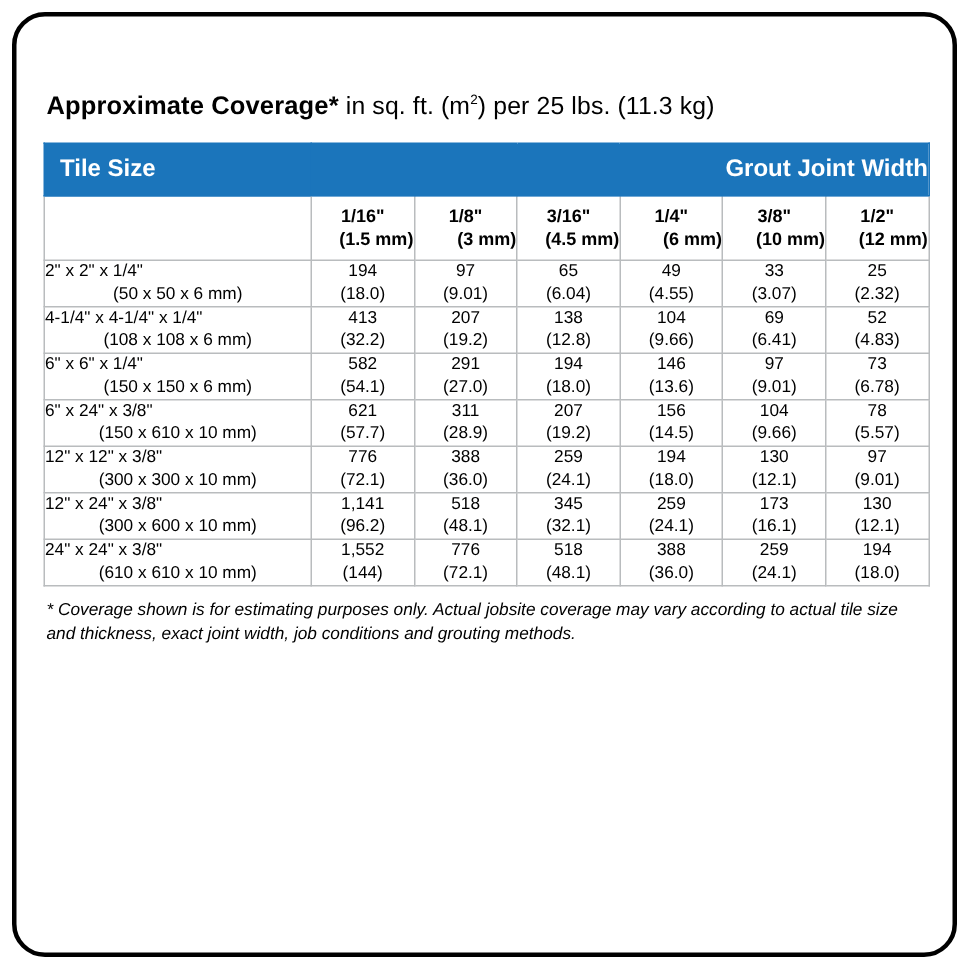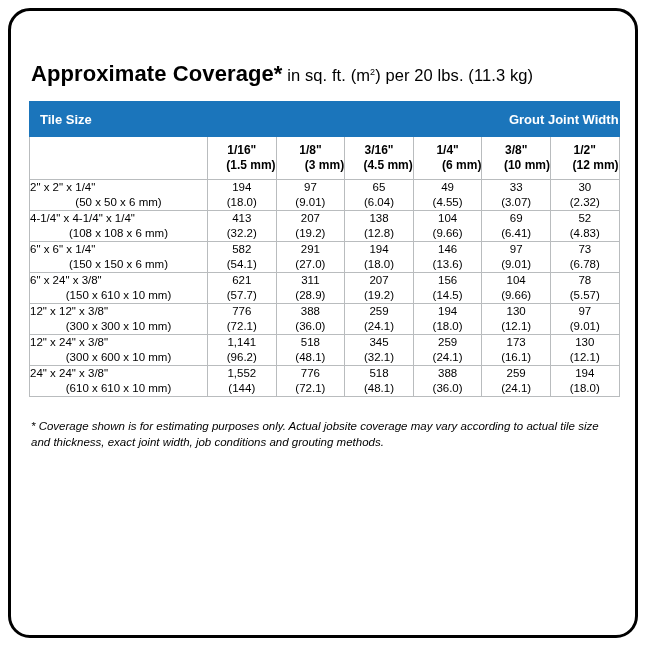--- a/index.html
+++ b/index.html
@@ -32,21 +32,21 @@
   }
   .title {
     font-size: 16.5px;
     color: #000000;
     margin: 0 0 14px 2px;
     font-weight: normal;
     letter-spacing: 0.1px;
   }
   .title b {
     font-weight: bold;
-    font-size: 22px;
+    font-size: 17px;
   }
   sup {
     font-size: 9px;
     vertical-align: super;
   }
   table.cov {
     border-collapse: collapse;
     width: 590px;
     table-layout: fixed;
     font-size: 11.5px;
@@ -54,21 +54,21 @@
   }
   table.cov td, table.cov th {
     border: 1px solid #b9bcbe;
     padding: 0;
     vertical-align: middle;
   }
   .hdr-blue {
     background: #1b75bb;
     color: #ffffff;
     font-weight: bold;
-    font-size: 13px;
+    font-size: 16px;
     height: 34px;
     border: 1px solid #1b75bb !important;
   }
   .hdr-blue.left {
     text-align: left;
     padding-left: 10px;
   }
   .hdr-blue.center {
     text-align: right;
   }
@@ -98,39 +98,39 @@
     text-align: center;
     line-height: 15px;
     padding: 7px 0;
     font-size: 11.5px;
     margin-top: 12px;
   }
   .val .l2 {
     display: block;
   }
   .foot {
-    margin-top: 21px;
+    margin-top: 8px;
     font-size: 11.5px;
     font-style: italic;
     line-height: 16px;
     color: #000000;
     padding-left: 2px;
     width: 584px;
   }
   col.c0 { width: 178px; }
   col.cx { width: 68.6px; }
 </style>
 </head>
 <body>
 
 <div class="card">
   <div class="inner">
 
     <div class="title">
-      <b>Approximate Coverage*</b><span> in sq. ft. (m</span><sup>2</sup><span>) per 20 lbs. (11.3 kg)</span>
+      <b>Approximate Coverage*</b><span> in sq. ft. (m</span><sup>2</sup><span>) per 25 lbs. (11.3 kg)</span>
     </div>
 
     <table class="cov">
       <colgroup>
         <col class="c0">
           <col class="cx">
           <col class="cx">
           <col class="cx">
           <col class="cx">
           <col class="cx">
@@ -173,21 +173,21 @@
         <tr>
           <td class="rowlabel">
             <span>2" x 2" x 1/4"</span>
             <span class="l2">(50 x 50 x 6 mm)</span>
           </td>
           <td class="val"><span>194</span><span class="l2">(18.0)</span></td>
           <td class="val"><span>97</span><span class="l2">(9.01)</span></td>
           <td class="val"><span>65</span><span class="l2">(6.04)</span></td>
           <td class="val"><span>49</span><span class="l2">(4.55)</span></td>
           <td class="val"><span>33</span><span class="l2">(3.07)</span></td>
-          <td class="val"><span>30</span><span class="l2">(2.32)</span></td>
+          <td class="val"><span>25</span><span class="l2">(2.32)</span></td>
         </tr>
         <tr>
           <td class="rowlabel">
             <span>4-1/4" x 4-1/4" x 1/4"</span>
             <span class="l2">(108 x 108 x 6 mm)</span>
           </td>
           <td class="val"><span>413</span><span class="l2">(32.2)</span></td>
           <td class="val"><span>207</span><span class="l2">(19.2)</span></td>
           <td class="val"><span>138</span><span class="l2">(12.8)</span></td>
           <td class="val"><span>104</span><span class="l2">(9.66)</span></td>

